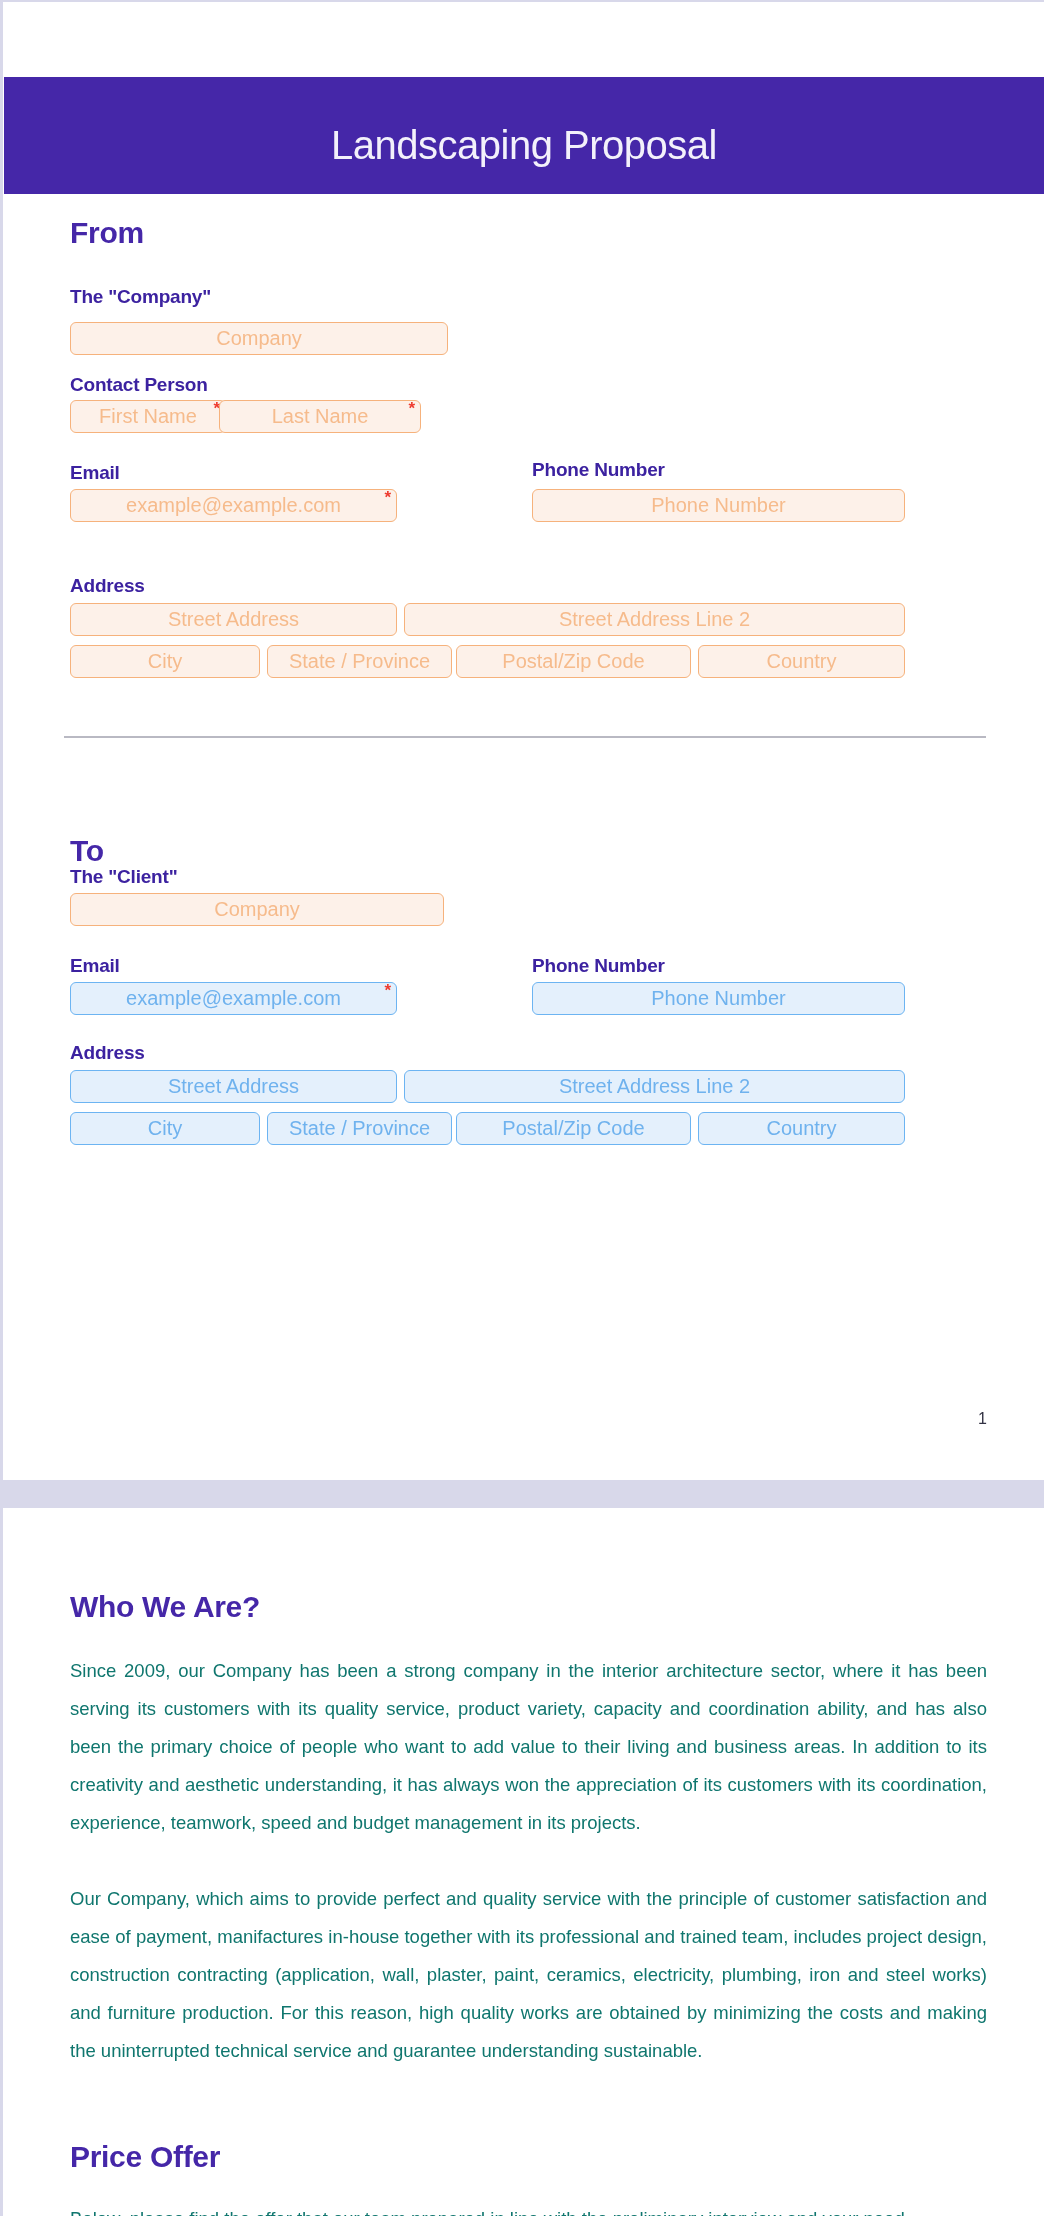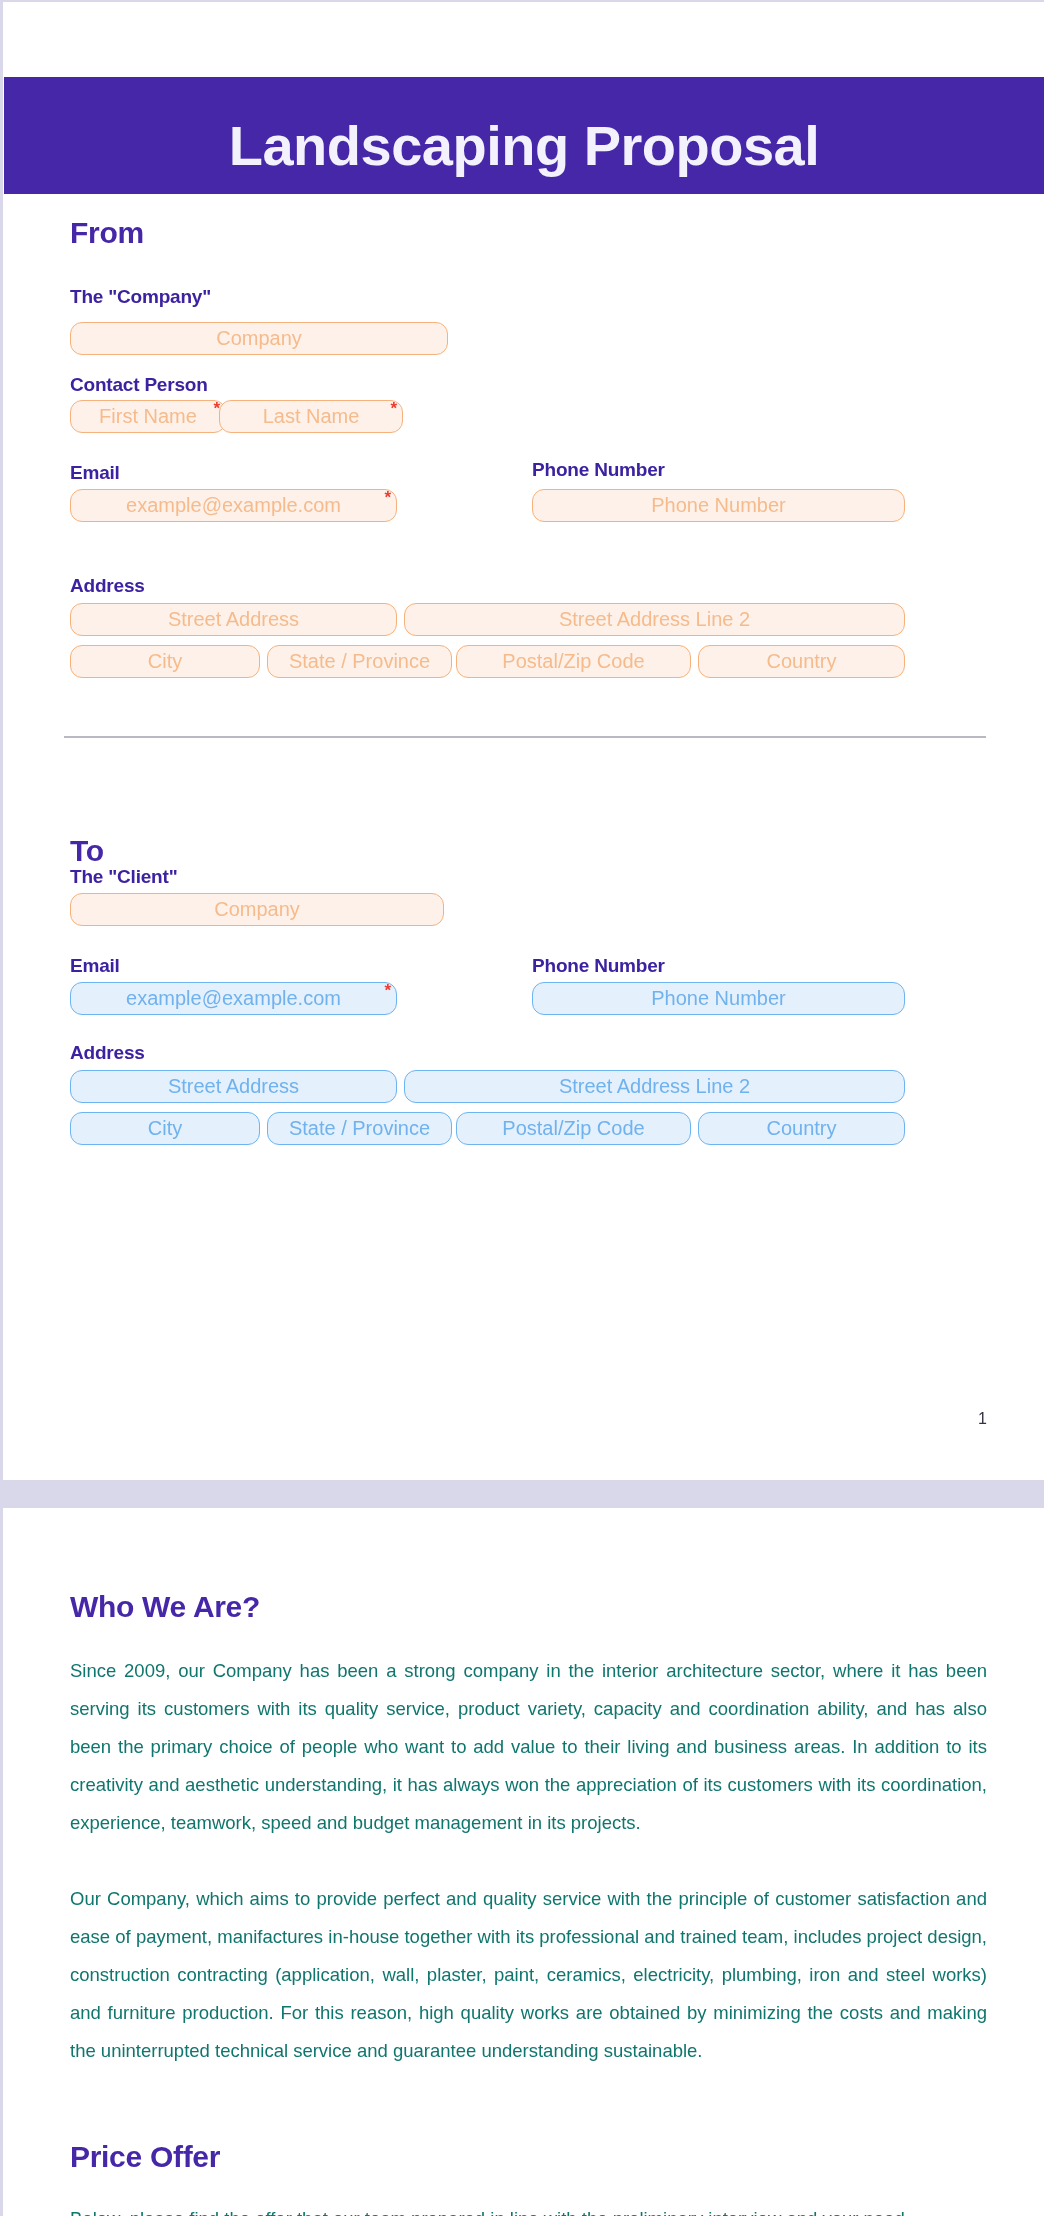--- a/index.html
+++ b/index.html
@@ -21,22 +21,22 @@
   .banner {
     position: absolute;
     left: 1px; right: 0;
     top: 75px; height: 117px;
     background: #4527a8;
     display: flex; align-items: center; justify-content: center;
   }
   .banner h1 {
     color: #f3f1fb;
     font-family: "Liberation Sans", sans-serif;
-    font-weight: bold;
-    font-size: 56px;
+    font-weight: normal;
+    font-size: 40px;
     letter-spacing: -0.5px;
     margin-top: 20px;
   }
 
   .h2 {
     position: absolute;
     color: #4527a8;
     font-weight: bold;
     font-size: 30px;
     letter-spacing: -0.3px;
@@ -44,21 +44,21 @@
   .lbl {
     position: absolute;
     color: #3c22a0;
     font-weight: bold;
     font-size: 19px;
     letter-spacing: -0.2px;
   }
   .field {
     position: absolute;
     height: 33px;
-    border-radius: 12px;
+    border-radius: 6px;
     display: flex; align-items: center; justify-content: center;
     font-size: 20px;
     white-space: nowrap;
   }
   .field.orange {
     background: #fdf1e9;
     border: 1.5px solid #f6b27c;
     color: #f6bb8c;
   }
   .field.blue {
@@ -117,21 +117,21 @@
   <div class="lbl" style="left:67px; top:284px;">The "Company"</div>
   <div class="field orange" style="left:67px; top:320px; width:378px;">
     <span>Company</span>
   </div>
 
   <div class="lbl" style="left:67px; top:372px;">Contact Person</div>
   <div class="field orange" style="left:67px; top:398px; width:156px;">
     <span>First Name</span>
     <span class="req">*</span>
   </div>
-  <div class="field orange" style="left:216px; top:398px; width:184px;">
+  <div class="field orange" style="left:216px; top:398px; width:202px;">
     <span>Last Name</span>
     <span class="req">*</span>
   </div>
 
   <div class="lbl" style="left:67px; top:460px;">Email</div>
   <div class="field orange" style="left:67px; top:487px; width:327px;">
     <span>example@example.com</span>
     <span class="req">*</span>
   </div>
 

